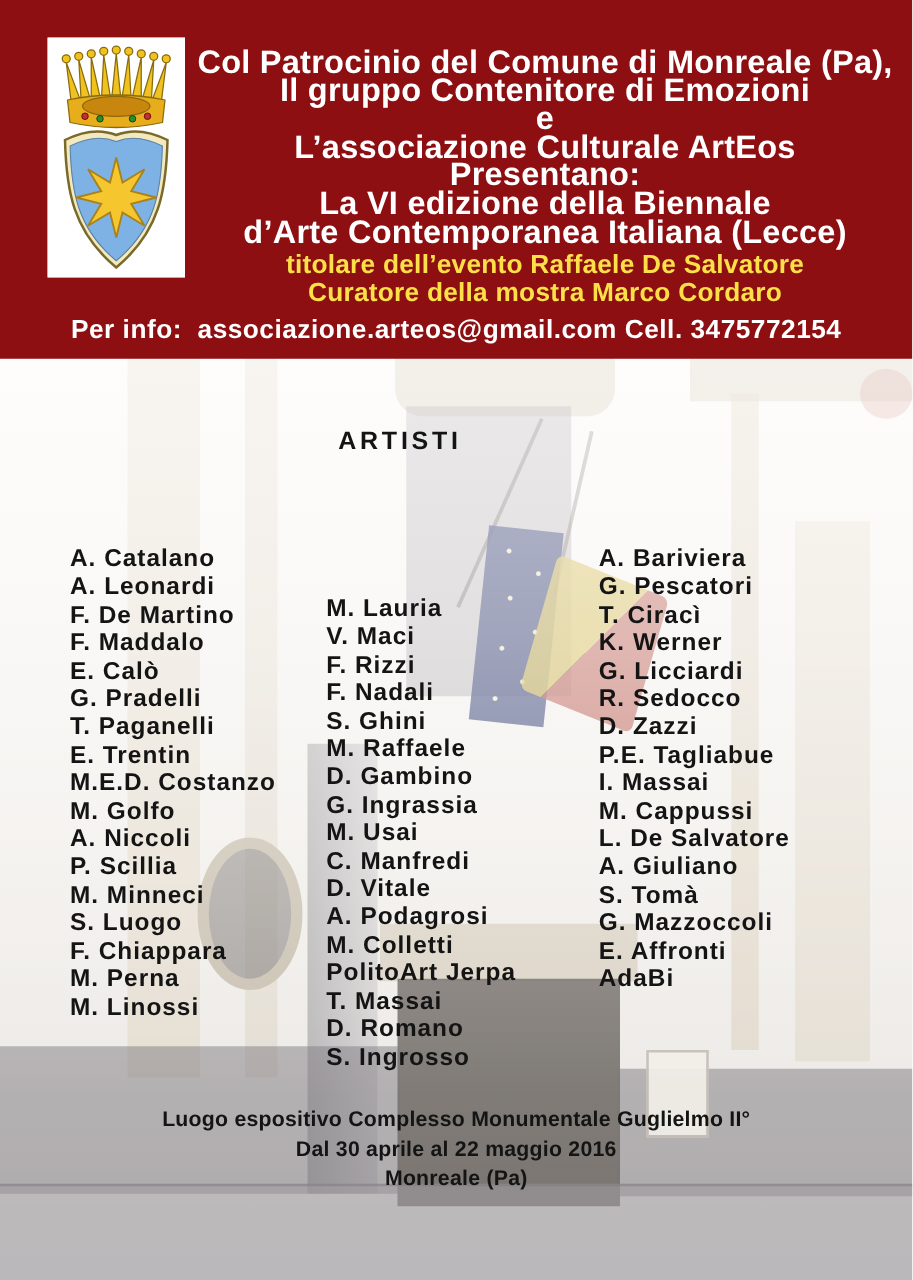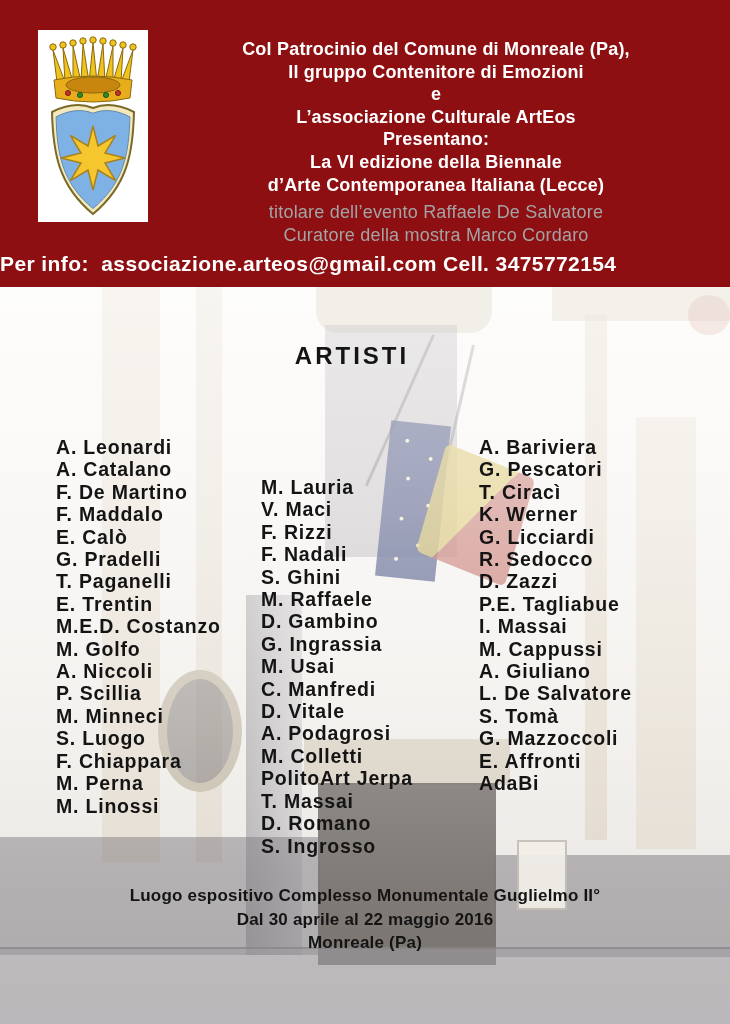--- a/index.html
+++ b/index.html
@@ -5,23 +5,23 @@
   html,body{margin:0;padding:0;background:#ffffff;}
   .poster{
     position:relative;width:730px;height:1024px;overflow:hidden;
     background:#f7f5f1;
     font-family:"Liberation Sans",sans-serif;
     -webkit-font-smoothing:antialiased;
   }
   
   .header-band{position:absolute;top:0;left:0;width:730px;height:287px;background:#8d0f12;z-index:3;}
   .crest-box{position:absolute;left:38px;top:30px;width:110px;height:192px;background:#ffffff;}
-  .presenters{position:absolute;left:150px;right:8px;top:38px;text-align:center;color:#ffffff;font-weight:bold;font-size:18px;line-height:22.6px;letter-spacing:0.2px;}
-  .credits{position:absolute;left:150px;right:8px;top:201px;text-align:center;color:#a3a3a3;font-weight:normal;font-size:18px;line-height:22.8px;letter-spacing:0.2px;}
-  .info-line{position:absolute;left:0;right:0;top:252px;color:#ffffff;font-weight:bold;font-size:21px;letter-spacing:0.4px;white-space:pre-wrap;}
+  .presenters{position:absolute;left:150px;right:8px;top:38px;text-align:center;color:#ffffff;font-weight:bold;font-size:26px;line-height:22.6px;letter-spacing:0.2px;}
+  .credits{position:absolute;left:150px;right:8px;top:201px;text-align:center;color:#fde047;font-weight:bold;font-size:21px;line-height:22.8px;letter-spacing:0.2px;}
+  .info-line{position:absolute;left:0;right:0;top:252px;text-align:center;color:#ffffff;font-weight:bold;font-size:21px;letter-spacing:0.4px;white-space:pre-wrap;}
   
   .photo{position:absolute;left:0;top:287px;width:730px;height:737px;background:linear-gradient(180deg,#fbf9f6 0%,#f1eeea 55%,#e7e5e3 100%);z-index:1;}
   .photo .shape{position:absolute;}
   .cornice-right{left:552px;top:0;width:178px;height:34px;background:rgba(203,188,162,.48);}
   .pediment{left:316px;top:0;width:176px;height:46px;background:rgba(196,179,150,.45);border-radius:0 0 22px 22px;}
   .pilaster-l1{left:102px;top:0;width:58px;height:575px;background:rgba(216,202,178,.42);}
   .pilaster-l2{left:196px;top:0;width:26px;height:575px;background:rgba(210,196,172,.35);}
   .pilaster-r1{left:585px;top:28px;width:22px;height:525px;background:rgba(212,198,174,.45);}
   .pilaster-r2{left:636px;top:130px;width:60px;height:432px;background:rgba(216,202,178,.38);}
   .window-center{left:325px;top:38px;width:132px;height:232px;background:rgba(124,114,126,.35);}
@@ -43,21 +43,21 @@
   .oval-window{left:158px;top:383px;width:66px;height:104px;border:9px solid rgba(206,196,178,.85);border-radius:50%;background:rgba(116,111,108,.6);}
   .column-left{left:246px;top:308px;width:56px;height:360px;background:linear-gradient(90deg,rgba(138,136,140,.55),rgba(178,175,179,.4));}
   .door-lintel{left:304px;top:452px;width:206px;height:46px;background:rgba(198,184,160,.5);}
   .doorway{left:318px;top:496px;width:178px;height:182px;background:rgba(92,86,81,.8);}
   .base-wall-left{left:0;top:550px;width:320px;height:118px;background:rgba(116,112,118,.5);}
   .base-wall-right{left:494px;top:568px;width:236px;height:102px;background:rgba(116,112,118,.5);}
   .wall-plaque{left:517px;top:553px;width:46px;height:66px;background:rgba(241,238,231,.92);border:2px solid rgba(150,140,130,.5);}
   .street{left:0;top:660px;width:730px;height:77px;background:rgba(157,154,159,.6);border-top:2px solid rgba(120,117,122,.5);}
   .veil{position:absolute;left:0;top:0;width:100%;height:100%;background:linear-gradient(180deg,rgba(255,255,255,.6) 0%,rgba(255,255,255,.45) 30%,rgba(255,255,255,.25) 55%,rgba(255,255,255,.05) 80%,rgba(255,255,255,0) 100%);}
   
-  .artisti-title{position:absolute;left:0;width:640px;top:342px;text-align:center;color:#141414;font-weight:bold;font-size:24px;letter-spacing:3px;z-index:5;padding-left:32px;}
+  .artisti-title{position:absolute;left:0;width:640px;top:342px;text-align:center;color:#141414;font-weight:bold;font-size:20px;letter-spacing:3px;z-index:5;}
   .artist-col{position:absolute;top:436px;color:#141414;font-weight:bold;font-size:19.5px;line-height:22.4px;letter-spacing:0.8px;z-index:5;white-space:nowrap;}
   .col-1{left:56px;}
   .col-2{left:261px;margin-top:40px;}
   .col-3{left:479px;}
   .footer-block{position:absolute;left:0;right:0;top:884px;text-align:center;color:#141414;font-weight:bold;font-size:17px;line-height:23.6px;letter-spacing:0.2px;z-index:5;}
 </style>
 </head>
 <body>
 
 <div class="poster">
@@ -143,22 +143,22 @@
     <div class="shape doorway"></div>
     <div class="shape base-wall-left"></div>
     <div class="shape base-wall-right"></div>
     <div class="shape wall-plaque"></div>
     <div class="shape street"></div>
     <div class="veil"></div>
   </div>
 
   <div class="artisti-title">ARTISTI</div>
   <div class="artist-col col-1">
+      <div>A. Catalano</div>
       <div>A. Leonardi</div>
-      <div>A. Catalano</div>
       <div>F. De Martino</div>
       <div>F. Maddalo</div>
       <div>E. Calò</div>
       <div>G. Pradelli</div>
       <div>T. Paganelli</div>
       <div>E. Trentin</div>
       <div>M.E.D. Costanzo</div>
       <div>M. Golfo</div>
       <div>A. Niccoli</div>
       <div>P. Scillia</div>
@@ -191,22 +191,22 @@
       <div>A. Bariviera</div>
       <div>G. Pescatori</div>
       <div>T. Ciracì</div>
       <div>K. Werner</div>
       <div>G. Licciardi</div>
       <div>R. Sedocco</div>
       <div>D. Zazzi</div>
       <div>P.E. Tagliabue</div>
       <div>I. Massai</div>
       <div>M. Cappussi</div>
+      <div>L. De Salvatore</div>
       <div>A. Giuliano</div>
-      <div>L. De Salvatore</div>
       <div>S. Tomà</div>
       <div>G. Mazzoccoli</div>
       <div>E. Affronti</div>
       <div>AdaBi</div>
     </div>
 
   <div class="footer-block">
     <div>Luogo espositivo Complesso Monumentale Guglielmo II°</div>
     <div>Dal 30 aprile al 22 maggio 2016</div>
     <div>Monreale (Pa)</div>

